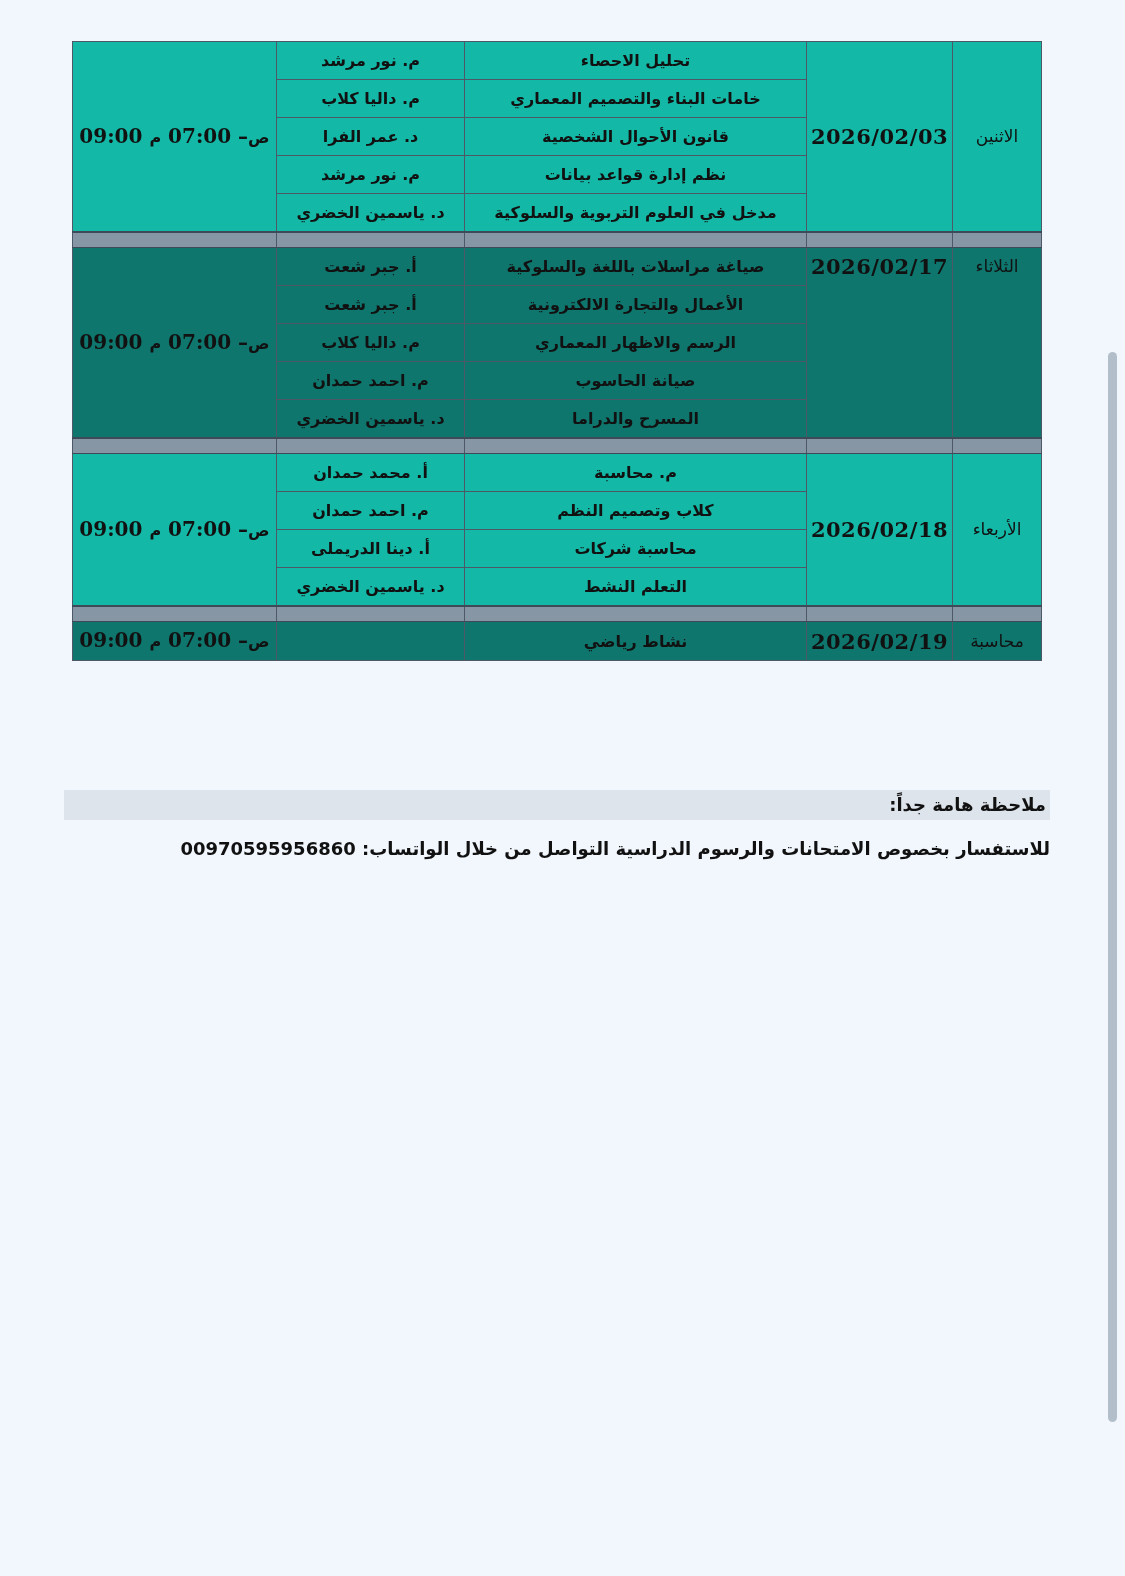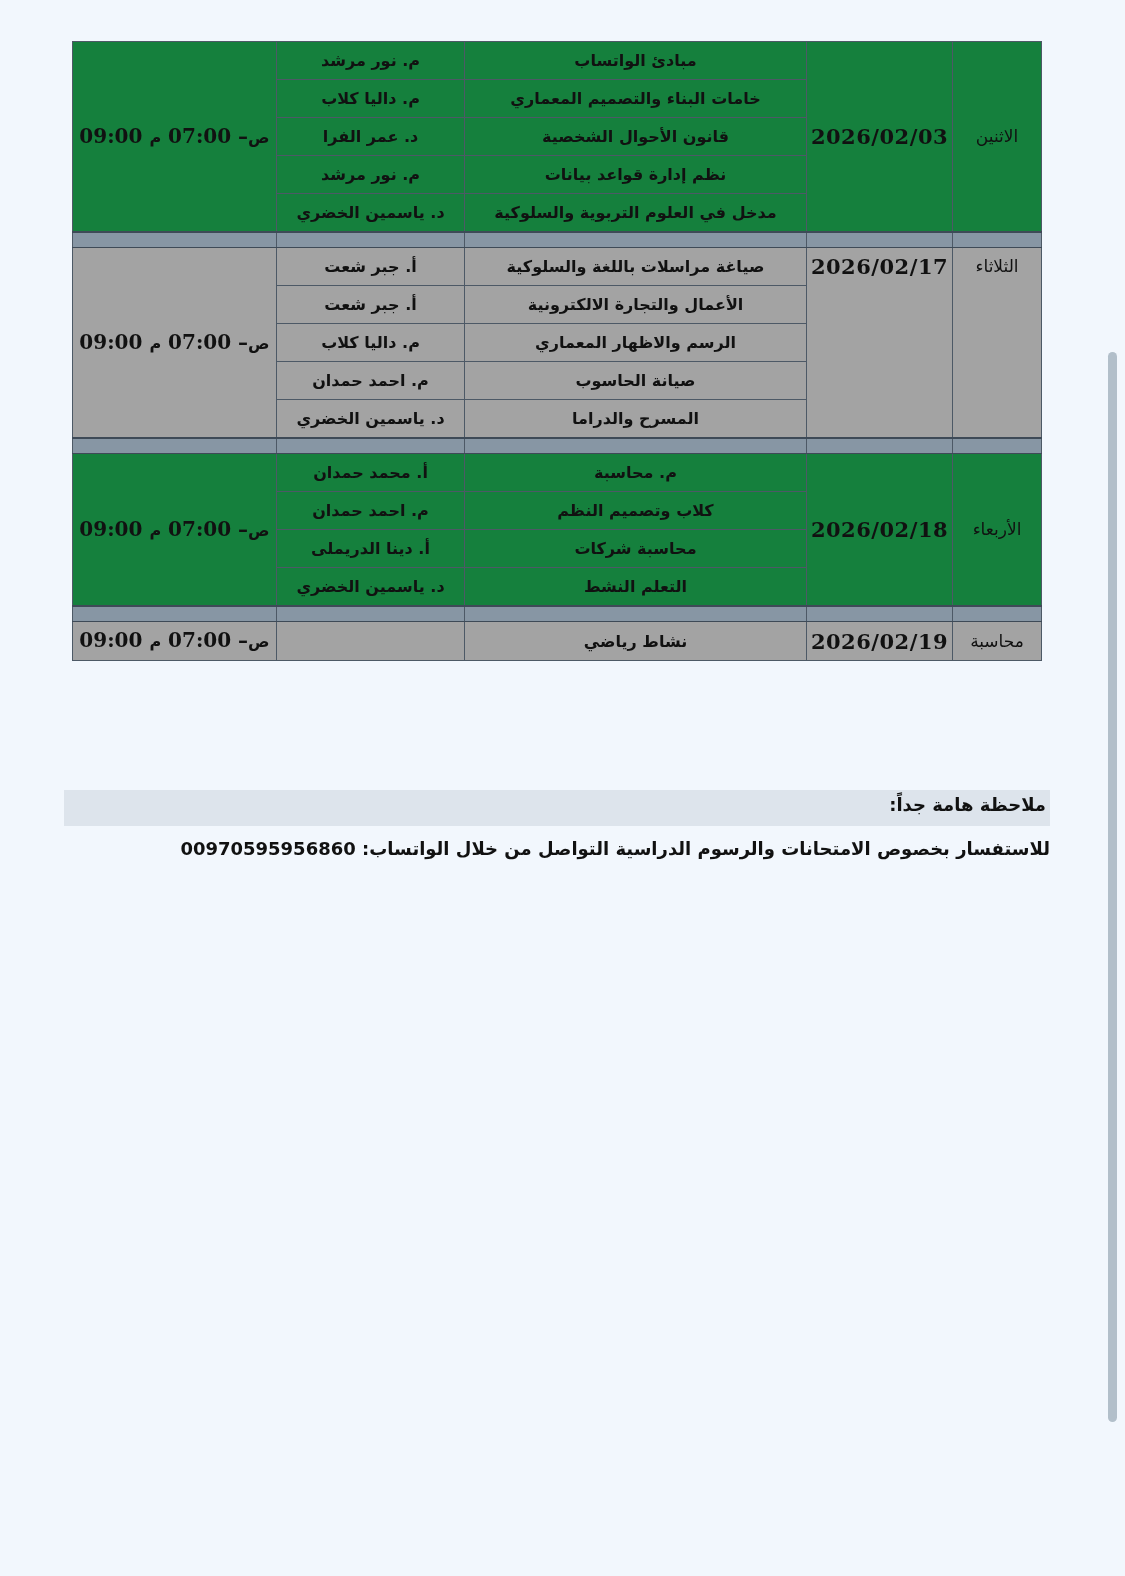--- a/index.html
+++ b/index.html
@@ -33,22 +33,22 @@
     font-size: 17px;
     height: 37px;
     line-height: 37px;
   }
   .schedule col.c-day { width: 89px; }
   .schedule col.c-date { width: 146px; }
   .schedule col.c-subject { width: 342px; }
   .schedule col.c-teacher { width: 188px; }
   .schedule col.c-time { width: 204px; }
 
-  .grp-a td { background: #15803d; margin-left: 31px; }
-  .grp-b td { background: #a3a3a3; }
+  .grp-a td { background: #14b8a6; margin-left: 31px; }
+  .grp-b td { background: #0f766e; }
 
   .sep td {
     height: 14px;
     line-height: 14px;
     background: #8796a4;
     border-top: 2px solid #3e4a57;
     border-bottom: 1px solid #3e4a57;
     padding: 0;
   }
 
@@ -73,21 +73,21 @@
     font-family: "DejaVu Sans", "Liberation Sans", sans-serif;
     font-size: 16px;
   }
   .teacher-cell, .subject-cell { font-size: 16px !important; }
 
   .note-header {
     position: absolute;
     left: 64px;
     top: 790px;
     width: 986px;
-    height: 36px;
+    height: 30px;
     background: #dde4ec;
     direction: rtl;
     font-weight: bold;
     font-size: 18px;
     line-height: 30px;
     box-sizing: border-box;
     padding-right: 4px;
   }
   .note-line {
     position: absolute;
@@ -131,21 +131,21 @@
       <col class="c-date">
       <col class="c-subject">
       <col class="c-teacher">
       <col class="c-time">
   </colgroup>
   <tbody>
 
     <tr class="grp-a">
       <td rowspan="5" class="day-cell">الاثنين</td>
       <td rowspan="5" class="date-cell">2026/02/03</td>
-      <td class="subject-cell">مبادئ الواتساب</td>
+      <td class="subject-cell">تحليل الاحصاء</td>
       <td class="teacher-cell">م. نور مرشد</td>
       <td rowspan="5" class="time-cell">
         <span>09:00</span>
         <span class="ar">ص</span><span>–</span>
         <span>07:00</span>
         <span class="ar">م</span>
       </td>
     </tr>
     <tr class="grp-a">
       <td class="subject-cell">خامات البناء والتصميم المعماري</td>

